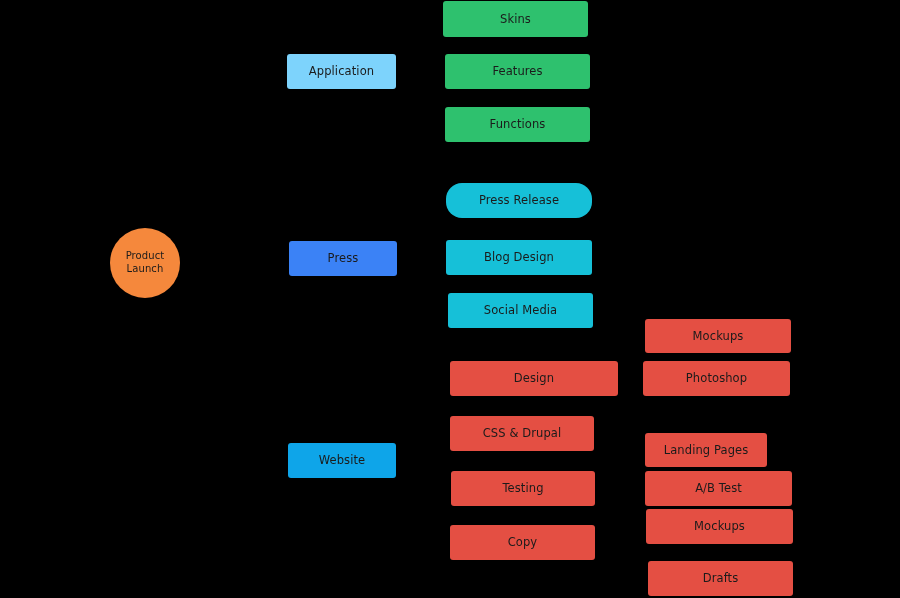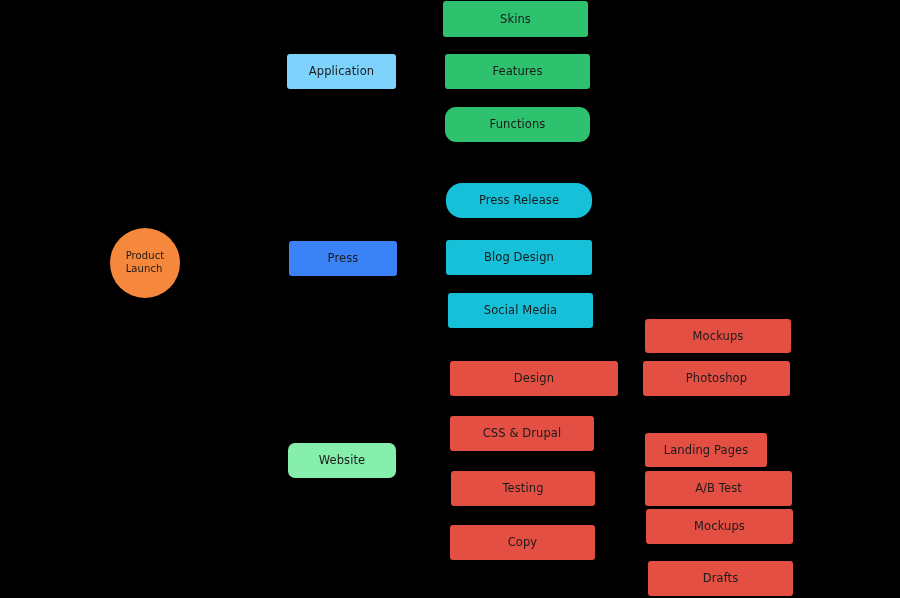--- a/index.html
+++ b/index.html
@@ -28,20 +28,21 @@
     width: 900px;
     height: 598px;
     pointer-events: none;
   }
   .node {
     position: absolute;
     box-sizing: border-box;
     display: flex;
     align-items: center;
     justify-content: center;
+    text-align: center;
     color: #1b1b1b;
     font-size: 11.5px;
     line-height: 1.22;
     letter-spacing: 0.1px;
     border-radius: 2px;
     -webkit-font-smoothing: antialiased;
   }
   .node-label {
     display: block;
     padding: 0 6px;
@@ -88,36 +89,36 @@
       </div>
       <div class="node rough" style="left: 287px; top: 54px; width: 109px; height: 35px; background: #7dd3fc;">
         <span class="node-label">Application</span>
       </div>
       <div class="node rough" style="left: 443px; top: 1px; width: 145px; height: 36px; background: rgb(46, 193, 110);">
         <span class="node-label">Skins</span>
       </div>
       <div class="node rough" style="left: 445px; top: 54px; width: 145px; height: 35px; background: rgb(46, 193, 110);">
         <span class="node-label">Features</span>
       </div>
-      <div class="node rough" style="left: 445px; top: 107px; width: 145px; height: 35px; background: rgb(46, 193, 110); border-radius: 11px;">
+      <div class="node rough" style="left: 445px; top: 107px; width: 145px; height: 35px; background: rgb(46, 193, 110);">
         <span class="node-label">Functions</span>
       </div>
       <div class="node rough" style="left: 289px; top: 241px; width: 108px; height: 35px; background: #3b82f6;">
         <span class="node-label">Press</span>
       </div>
       <div class="node rough" style="left: 446px; top: 183px; width: 146px; height: 35px; background: rgb(22, 192, 216); border-radius: 16px;">
         <span class="node-label">Press Release</span>
       </div>
       <div class="node rough" style="left: 446px; top: 240px; width: 146px; height: 35px; background: rgb(22, 192, 216);">
         <span class="node-label">Blog Design</span>
       </div>
       <div class="node rough" style="left: 448px; top: 293px; width: 145px; height: 35px; background: rgb(22, 192, 216);">
         <span class="node-label">Social Media</span>
       </div>
-      <div class="node rough" style="left: 288px; top: 443px; width: 108px; height: 35px; background: #86efac; border-radius: 7px;">
+      <div class="node rough" style="left: 288px; top: 443px; width: 108px; height: 35px; background: #0ea5e9;">
         <span class="node-label">Website</span>
       </div>
       <div class="node rough" style="left: 450px; top: 361px; width: 168px; height: 35px; background: rgb(228, 79, 67);">
         <span class="node-label">Design</span>
       </div>
       <div class="node rough" style="left: 645px; top: 319px; width: 146px; height: 34px; background: rgb(228, 79, 67);">
         <span class="node-label">Mockups</span>
       </div>
       <div class="node rough" style="left: 643px; top: 361px; width: 147px; height: 35px; background: rgb(228, 79, 67);">
         <span class="node-label">Photoshop</span>

